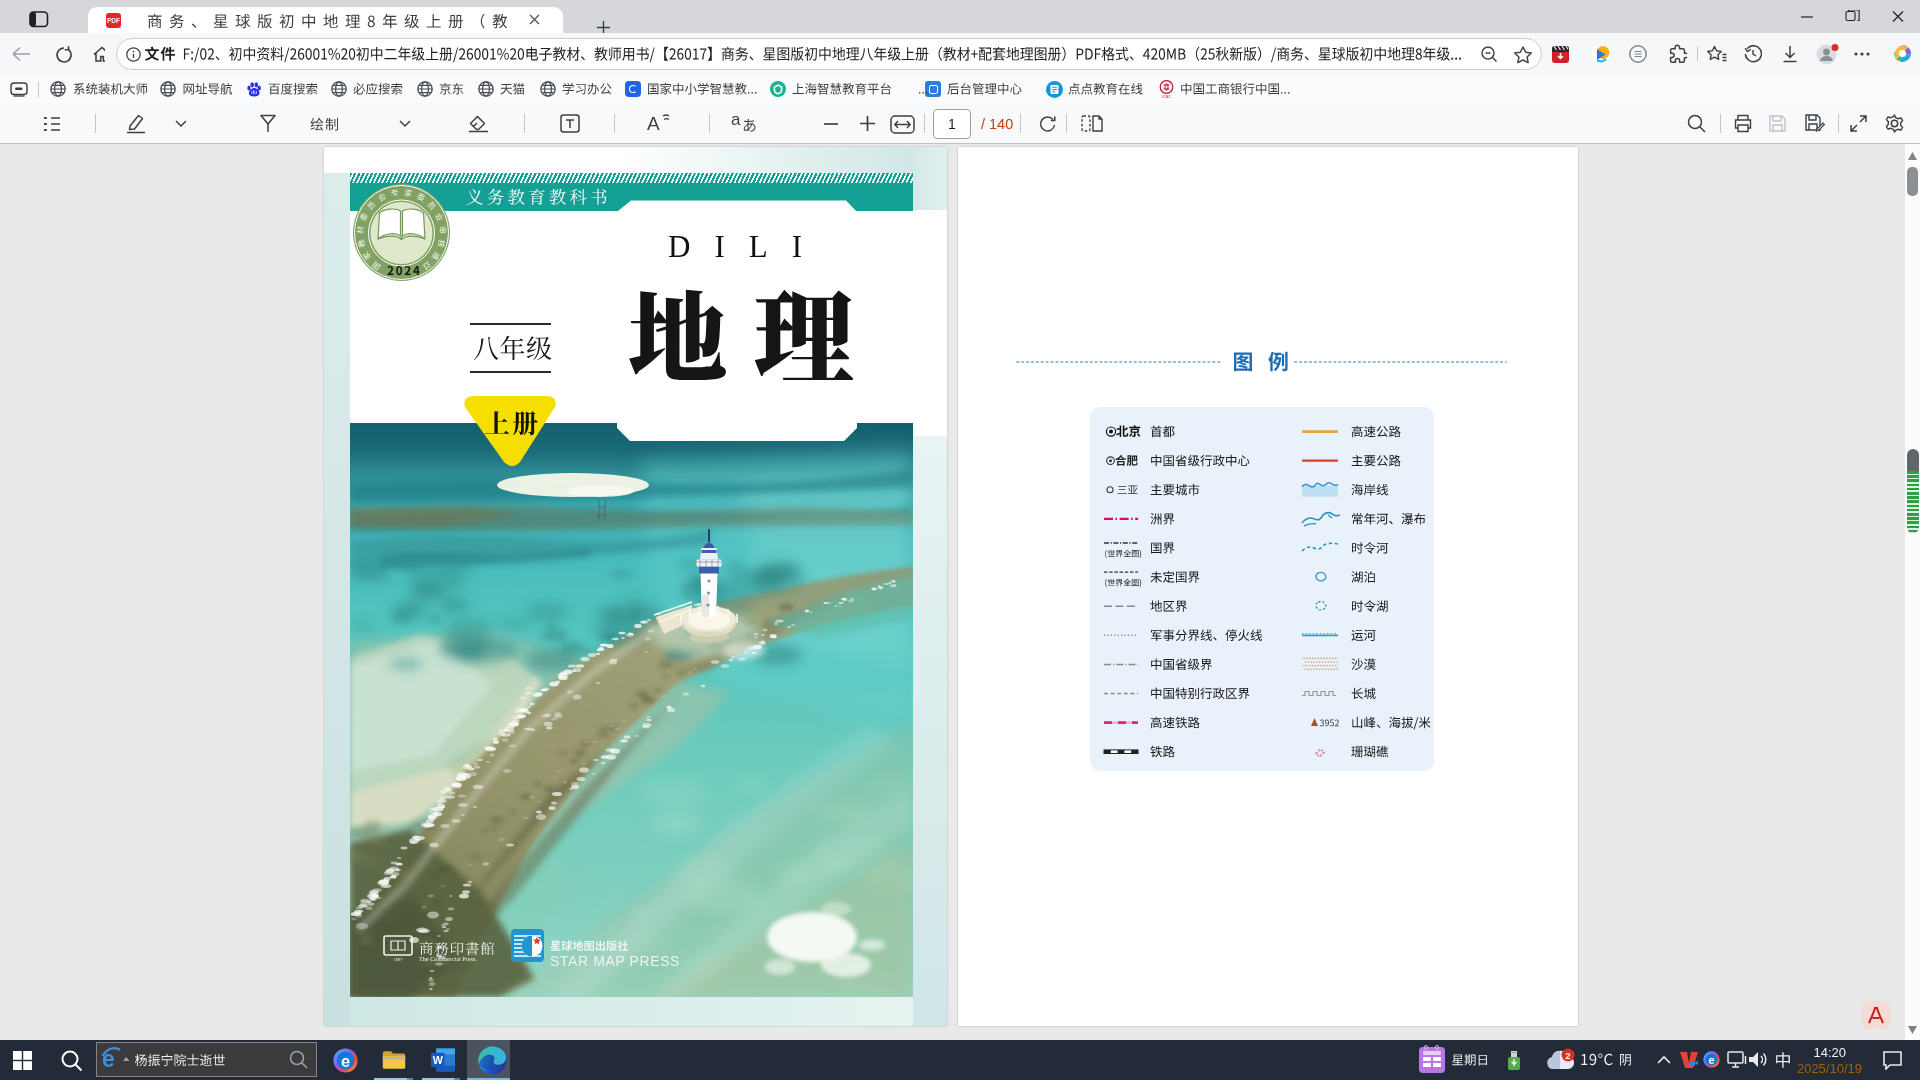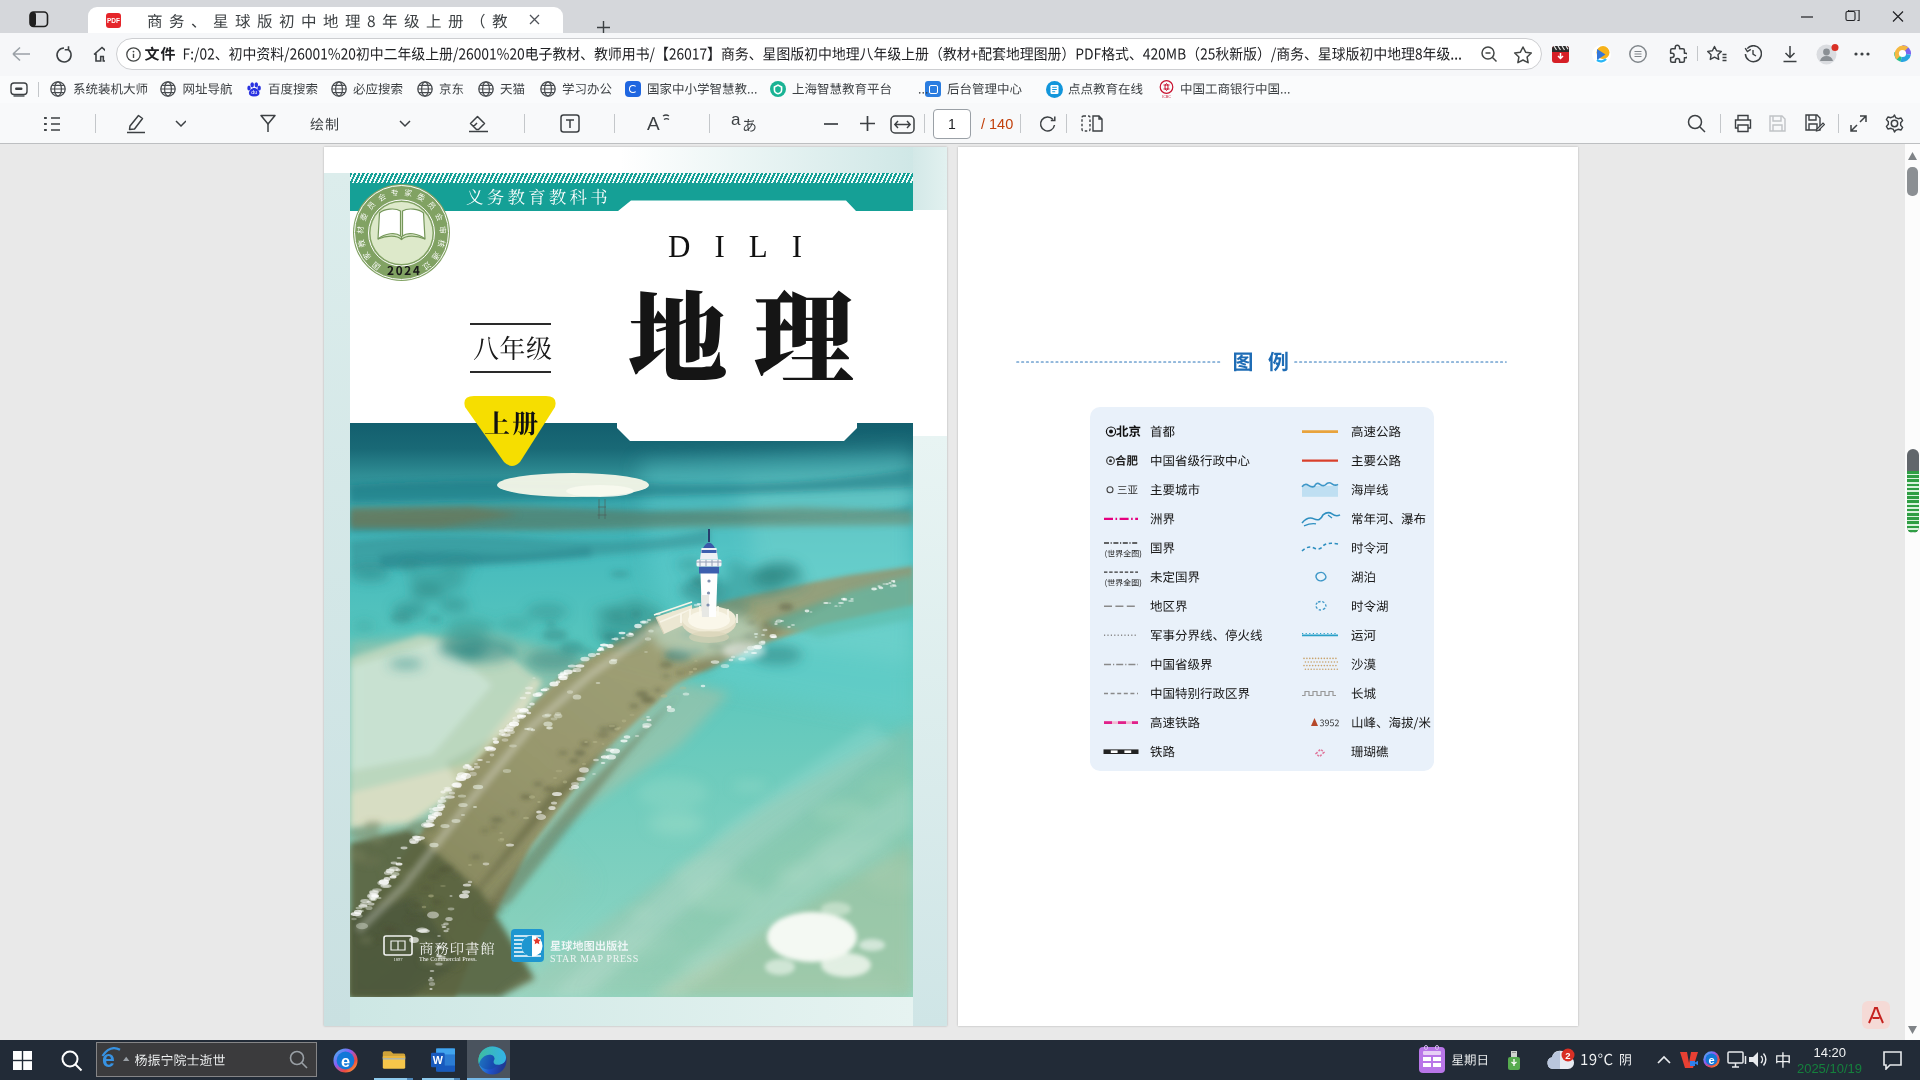--- a/index.html
+++ b/index.html
@@ -854,21 +854,21 @@
 <text x="15" y="25.5" font-size="4.5" fill="#fff" text-anchor="middle" font-family="Liberation Serif">1897</text>
   </svg>
 <svg class="a" style="left:511px;top:929px" width="33" height="33">
 <rect x="0" y="0" width="33" height="33" rx="4" fill="#1e96d0"></rect>
 <path d="M3 7 h27 M3 11 h27 M3 15 h27 M3 19 h27 M3 23 h27 M3 27 h27" stroke="#fff" stroke-width="1.7"></path>
 <circle cx="21" cy="17" r="10.5" fill="#fff"></circle>
 <path d="M21 6.5 A10.5 10.5 0 0 0 21 27.5 Z" fill="#1e96d0"></path>
 <path d="M26 8 l1.2 2.4 2.6.4-1.9 1.9.4 2.6-2.3-1.2-2.3 1.2.4-2.6-1.9-1.9 2.6-.4 Z" fill="#e23a2e"></path>
   </svg>
 <div class="a" style="left:419px;top:955px;font-family:'Liberation Serif',serif;font-size:6.2px;color:#fff;opacity:.92">The Commercial Press.</div>
-<div class="a" style="left:550px;top:953px;font-family:Liberation Serif, serif;font-size:10px;letter-spacing:0.6px;color:#f2f6f6;opacity:.95">STAR MAP PRESS</div>
+<div class="a" style="left:550px;top:953px;font-family:Liberation Sans, sans-serif;font-size:14px;letter-spacing:0.6px;color:#f2f6f6;opacity:.95">STAR MAP PRESS</div>
 <svg class="a" style="left:1009px;top:359px" width="500" height="6">
 <line x1="8" y1="3" x2="213" y2="3" stroke="#71a3d1" stroke-width="1.7" stroke-dasharray="1.5 3.4" stroke-linecap="round"></line>
 <line x1="286" y1="3" x2="497" y2="3" stroke="#71a3d1" stroke-width="1.7" stroke-dasharray="1.5 3.4" stroke-linecap="round"></line>
   </svg>
 <div class="a" style="left:1090px;top:407px;width:344px;height:364px;background:#e9f1fa;border-radius:10px"></div>
 <svg class="a" style="left:1090px;top:407px" width="344" height="364" viewBox="0 0 344 364">
     <circle cx="21" cy="24.6" r="4.6" fill="none" stroke="#111" stroke-width="1.2"></circle>
     <circle cx="21" cy="24.6" r="2" fill="#111"></circle>
     <circle cx="20.5" cy="53.7" r="3.8" fill="none" stroke="#333" stroke-width="1.1"></circle>
     <circle cx="20.5" cy="53.7" r="1.5" fill="#333"></circle>
@@ -1071,21 +1071,21 @@
 <path d="M18.5 5 v8" stroke="#e8eaed" stroke-width="1.5"></path>
   </svg>
 <svg class="a" style="left:1748px;top:1051px" width="20" height="17">
 <path d="M1 6 h4 l5 -5 v15 l-5 -5 h-4 Z" fill="#e8eaed"></path>
 <path d="M13 5 a5 5 0 0 1 0 7 M15.5 2.5 a9 9 0 0 1 0 12" fill="none" stroke="#e8eaed" stroke-width="1.5"></path>
   </svg>
 <svg class="a" style="left:1882px;top:1050px" width="21" height="20">
 <path d="M2 2 H19 V15 H8 L4 19 V15 H2 Z" fill="none" stroke="#e8eaed" stroke-width="1.6"></path>
   </svg>
 <div class="a" style="left:1776px;top:1045px;width:70px;text-align:right;font-size:13px;color:#f1f3f4">14:20</div>
-<div class="a" style="left:1781px;top:1060.5px;width:81px;text-align:right;font-size:13px;color:#15803d">2025/10/19</div>
+<div class="a" style="left:1781px;top:1060.5px;width:81px;text-align:right;font-size:13px;color:#a16207">2025/10/19</div>
 <svg id="ovl" width="1920" height="1080" viewBox="0 0 1920 1080" style="position:absolute;left:0;top:0;pointer-events:none">
     <defs>
       <path id="fb4e0a" d="M4 -1 5 -4H118C120 -4 121 -4 121 -2C115 3 105 11 105 11L96 -1H66V54H108C110 54 112 54 112 56C106 61 96 69 96 69L87 57H66V99C70 99 71 101 71 102L50 104V-1Z"></path>
       <path id="fb518c" d="M32 93H43V54H31L32 62ZM4 54 5 51H18C17 30 15 8 6 -10L7 -11C27 6 31 30 31 51H43V9C43 7 42 6 40 6C38 6 28 7 28 7V5C33 4 35 3 37 1C38 -1 39 -5 39 -9C54 -8 56 -2 56 7V51H66C66 30 65 8 56 -10L57 -11C77 6 80 30 80 51H92V7C92 6 92 5 90 5C87 5 76 5 76 5V4C82 3 84 1 86 -1C88 -3 88 -7 89 -11C104 -10 106 -4 106 6V51H120C122 51 124 52 124 53C120 57 112 64 112 64L106 55V90C109 91 111 92 112 93L98 104L91 96H82L66 102V58V54H56V91C59 91 60 92 61 93L48 104L41 96H34L18 102V62V54ZM80 93H92V54H80V58Z"></path>
       <path id="fk5730" d="M96 77 90 75V101C93 101 94 103 94 104L73 106V69L65 66V90C68 91 69 92 70 94L48 96V68C44 74 38 80 38 80L33 69V98C36 99 37 100 37 102L16 104V67H4L5 64H16V23C10 22 5 20 2 20L10 0C12 0 13 2 14 4C30 15 40 25 47 32L47 33C42 31 37 30 33 28V64H47L48 64V60L35 56L37 53L48 56V9C48 -5 54 -7 71 -7H87C116 -7 123 -4 123 4C123 7 121 9 116 11L115 28H114C111 20 108 14 106 12C105 10 103 10 101 10C98 10 94 9 89 9H73C67 9 65 10 65 14V62L73 65V15H76C82 15 90 19 90 20V36C91 36 92 34 93 33C94 31 94 27 94 22C100 22 105 23 108 26C114 31 115 38 116 72C118 72 120 73 120 74L106 86L97 78ZM90 71 99 74C98 50 98 42 96 40C95 39 95 39 93 39H90Z"></path>
       <path id="fk7406" d="M1 18 9 -2C11 -2 12 0 12 2C30 13 42 22 50 29L49 30L33 25V55H46L48 56V34H50C58 34 65 38 65 39V42H73V22H47L48 19H73V-4H36L37 -7H121C123 -7 124 -7 124 -5C119 0 109 9 109 9L100 -4H91V19H116C118 19 119 19 119 21C114 26 105 34 105 34L96 22H91V42H99V36H102C108 36 117 40 117 42V90C119 91 121 92 122 93L106 105L98 96H66L48 104V96L38 106L29 94H2L4 90H15V59H3L4 55H15V21C9 20 4 18 1 18ZM73 68V46H65V68ZM91 68H99V46H91ZM73 71H65V93H73ZM91 71V93H99V71ZM48 90V60C44 64 38 70 38 70L33 61V90Z"></path>
       <path id="fr4e49" d="M48 103 46 102C53 94 61 82 62 73C72 65 79 87 48 103ZM107 91 92 95C87 70 78 48 62 29C45 45 33 66 27 92L24 90C30 62 41 40 57 23C44 10 27 0 5 -8L6 -10C29 -3 48 6 61 18C75 6 91 -3 110 -9C112 -5 116 -3 120 -3L121 -2C100 4 82 12 68 24C85 42 95 64 101 89C105 89 106 90 107 91Z"></path>
       <path id="fr4e66" d="M87 101 85 100C93 94 103 85 107 78C117 74 121 93 87 101ZM64 104 52 105V79H16L17 75H52V46H7L8 43H52V-10H54C57 -10 60 -8 60 -7V43H104C104 25 102 13 100 11C98 10 98 10 95 10C93 10 83 10 78 11L78 9C83 8 88 7 90 6C92 4 92 2 92 -1C98 -1 102 0 105 3C110 7 112 21 113 42C116 42 117 43 118 44L108 52L103 46H94L96 74C98 74 99 75 100 76L91 83L86 79H60V100C63 101 64 102 64 104ZM60 46V75H87L85 46Z"></path>
       <path id="fr516b" d="M54 91 40 94C39 53 29 16 4 -8L6 -10C36 14 46 49 49 89C53 89 54 90 54 91ZM84 96 74 102 73 101C77 50 86 13 113 -10C115 -7 118 -4 122 -4L122 -3C94 16 83 53 78 91C80 93 83 94 84 96Z"></path>
       <path id="fr52a1" d="M70 50 56 52C56 46 55 40 53 35H14L15 31H52C47 14 35 1 7 -8L8 -10C42 -2 56 13 62 31H92C91 16 89 5 86 2C85 2 84 1 81 1C79 1 69 2 63 3V0C68 0 74 -2 76 -3C78 -4 78 -6 78 -9C83 -9 88 -7 91 -5C96 -1 99 12 100 30C103 30 105 31 106 32L96 40L91 35H63C64 39 64 43 65 47C67 47 69 48 70 50ZM58 102 44 105C38 90 24 72 9 61L11 60C21 65 31 73 39 82C44 74 50 68 58 63C43 54 25 48 5 44L6 42C29 44 48 50 64 59C78 51 95 47 114 44C114 48 117 51 121 52V53C103 54 86 58 72 63C82 69 90 77 97 86C100 86 102 86 103 88L94 96L87 91H47C49 94 51 97 53 100C56 100 57 100 58 102ZM64 66C54 71 46 77 41 84L44 87H86C81 79 73 72 64 66Z"></path>

